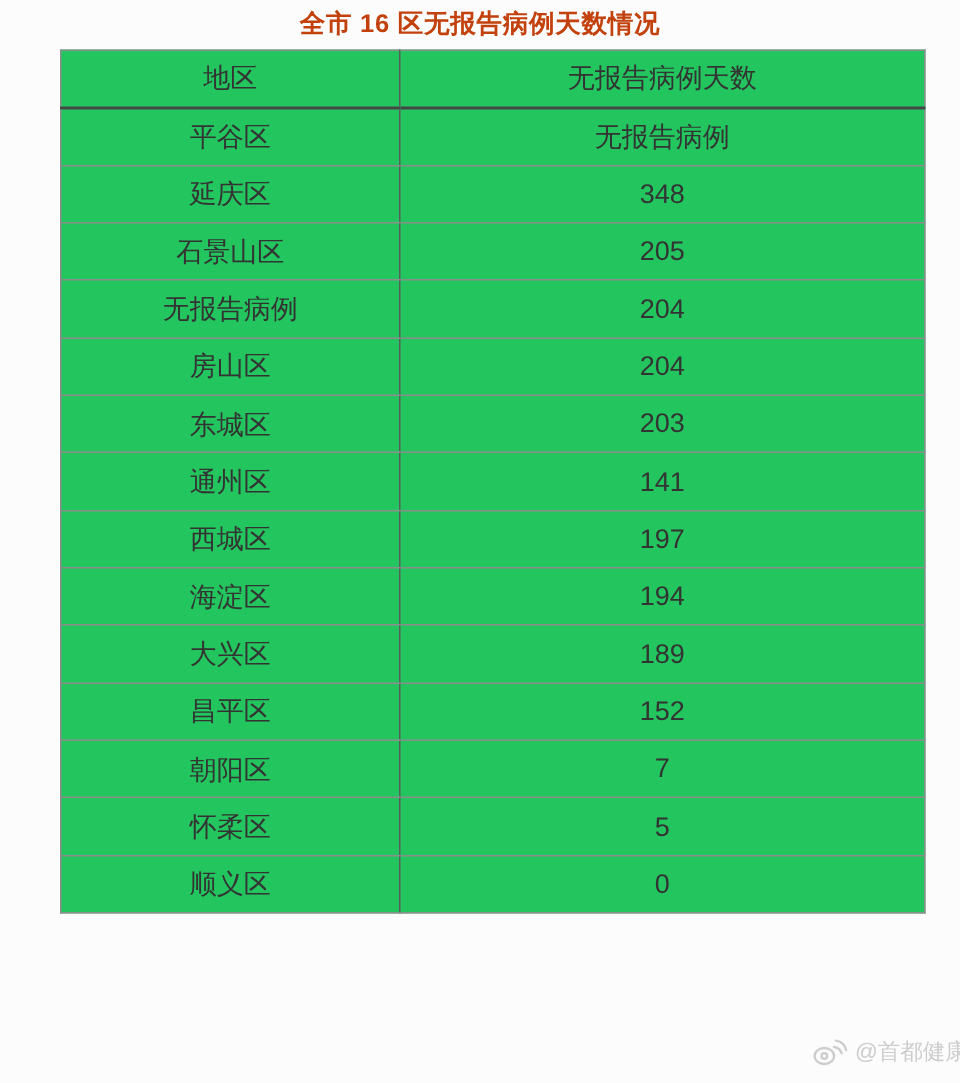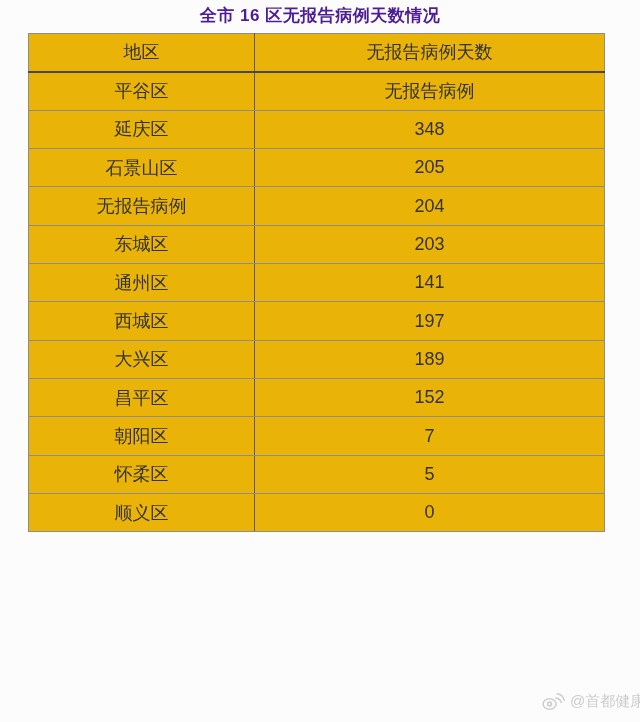--- a/index.html
+++ b/index.html
@@ -11,32 +11,32 @@
     font-family: "Liberation Sans", "DejaVu Sans", sans-serif;
   }
   .page-title {
     position: absolute;
     top: 4px;
     left: 0;
     width: 640px;
     text-align: center;
     font-size: 17px;
     font-weight: 700;
-    color: #4c1d95;
+    color: #c2410c;
     letter-spacing: 0.5px;
     line-height: 24px;
   }
   table.data-table {
     position: absolute;
-    left: 28px;
+    left: 40px;
     top: 33px;
     width: 576px;
     border-collapse: collapse;
     table-layout: fixed;
-    background: #eab308;
+    background: #22c55e;
     border: 1px solid #a6a6a6;
   }
   .data-table th, .data-table td {
     border: 1px solid #8d8d8d;
     height: 38.35px;
     text-align: center;
     vertical-align: middle;
     font-size: 18px;
     font-weight: 400;
     color: #333333;
@@ -91,30 +91,38 @@
       </tr>
       <tr>
         <td>石景山区</td>
         <td>205</td>
       </tr>
       <tr>
         <td>无报告病例</td>
         <td>204</td>
       </tr>
       <tr>
+        <td>房山区</td>
+        <td>204</td>
+      </tr>
+      <tr>
         <td>东城区</td>
         <td>203</td>
       </tr>
       <tr>
         <td>通州区</td>
         <td>141</td>
       </tr>
       <tr>
         <td>西城区</td>
         <td>197</td>
+      </tr>
+      <tr>
+        <td>海淀区</td>
+        <td>194</td>
       </tr>
       <tr>
         <td>大兴区</td>
         <td>189</td>
       </tr>
       <tr>
         <td>昌平区</td>
         <td>152</td>
       </tr>
       <tr>

